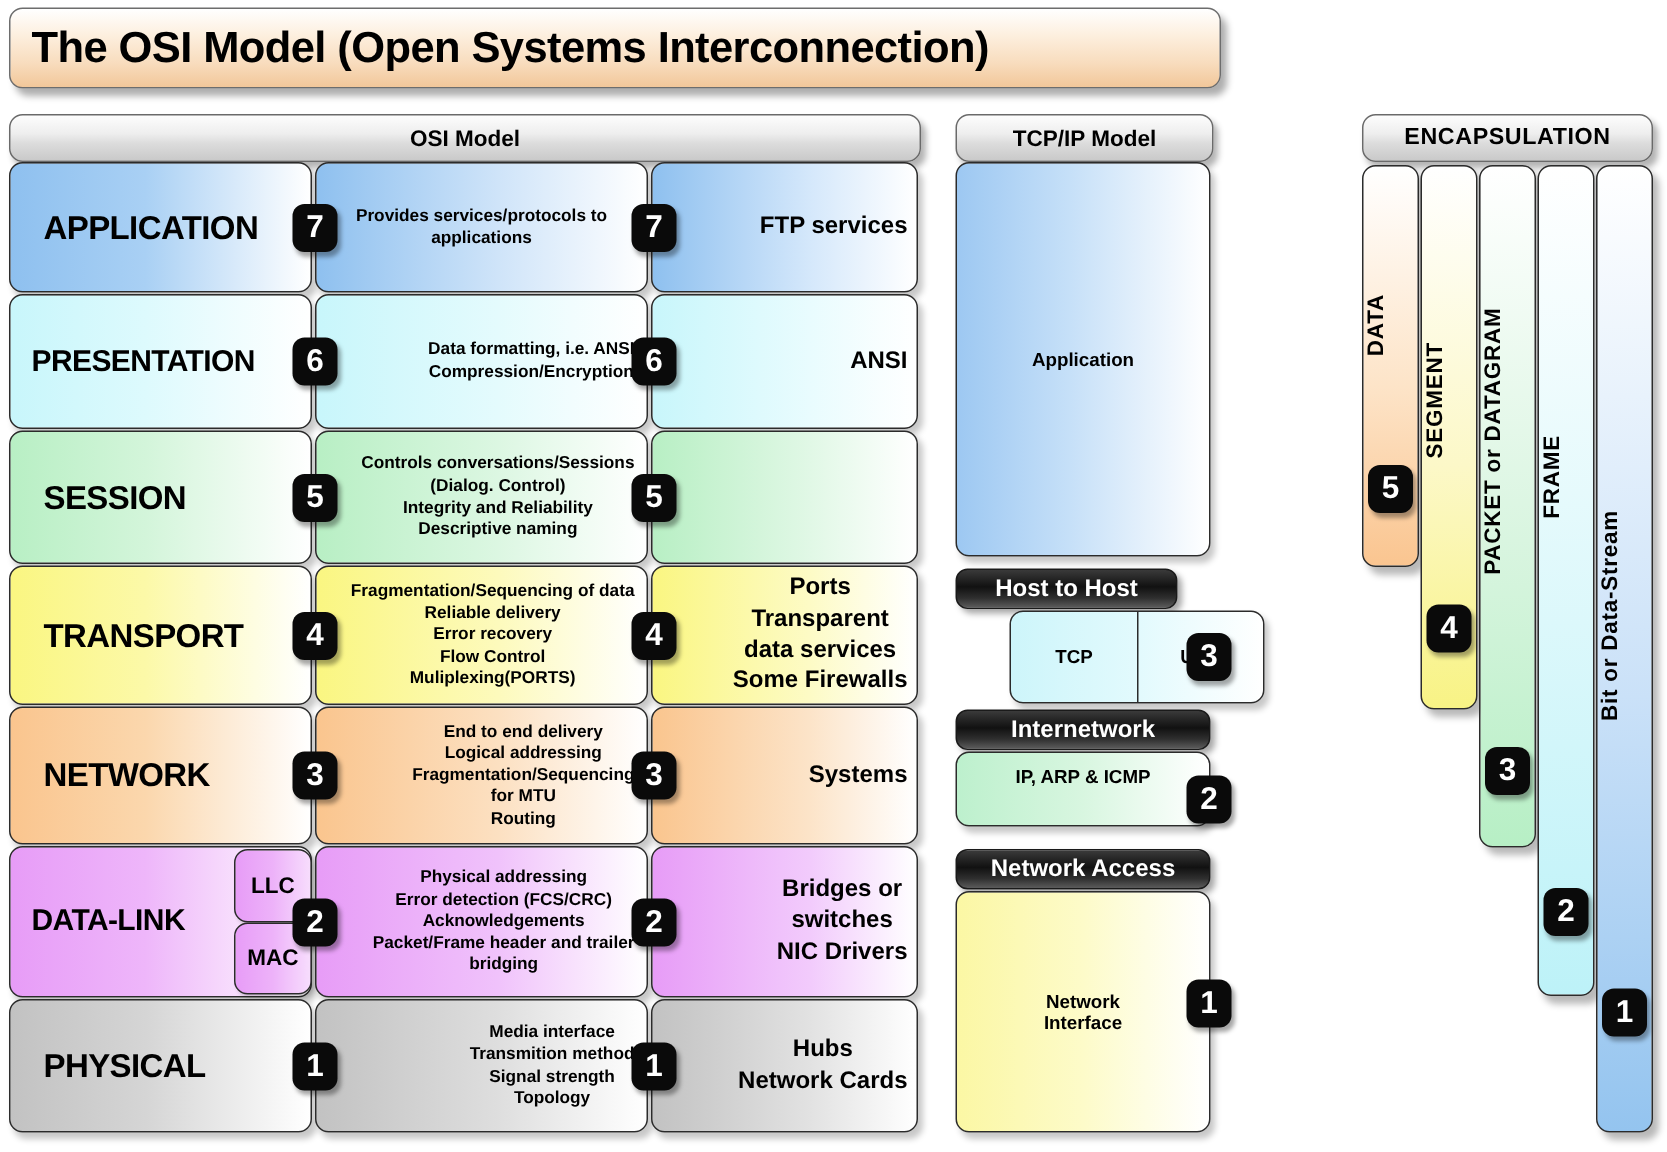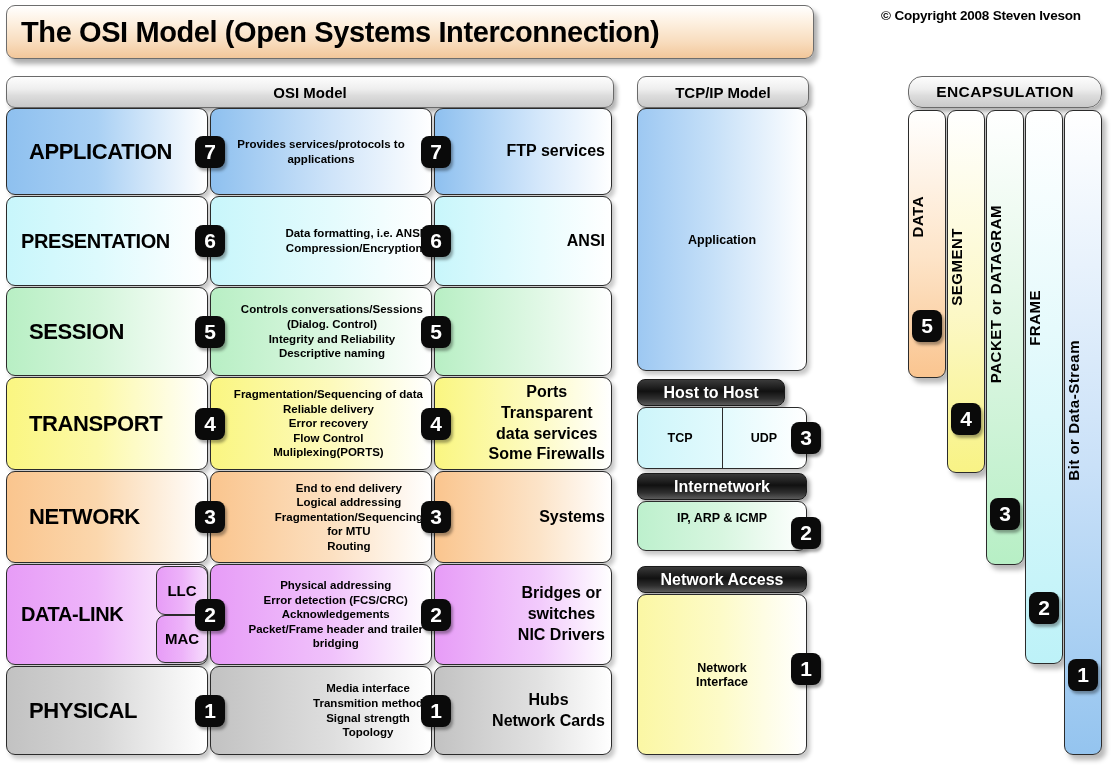--- a/index.html
+++ b/index.html
@@ -112,21 +112,21 @@
     box-sizing:border-box;
   }
   .tcp-box{
     border:1.3px solid #2b2b2b;border-radius:9px;
     display:flex;align-items:center;justify-content:center;
     font-size:12.5px;font-weight:bold;text-align:center;
     box-shadow:3px 4px 4px rgba(0,0,0,0.22);
     box-sizing:border-box;
   }
   .tcp-app{background:linear-gradient(to right,#9dc8f2 0%,#c6e0f8 45%,#ffffff 100%);}
-  .tcp-hh{background:linear-gradient(to right,#cdf5fa 0%,#e2fafd 50%,#ffffff 100%);}
+  .tcp-hh{background:linear-gradient(to right,#cdf5fa 0%,#e2fafd 50%,#ffffff 100%);margin-left:36px;}
   .tcp-inet{background:linear-gradient(to right,#bdf0cd 0%,#d8f6e0 50%,#ffffff 100%);}
   .tcp-na{background:linear-gradient(to right,#fbf7a4 0%,#fdfbc9 50%,#ffffff 100%);}
   .hh-split{
     position:absolute;top:0;bottom:0;left:50%;
     width:1px;background:#2b2b2b;
   }
   .hh-half{
     position:absolute;top:0;bottom:0;width:50%;
     display:flex;align-items:center;justify-content:center;
     font-size:12.5px;font-weight:bold;
@@ -155,32 +155,31 @@
   .e-bit {background:linear-gradient(to bottom,#ffffff 0%,#cae1f8 55%,#94c4ef 100%);}
 </style>
 </head>
 <body>
 
 <div class="abs" id="title-bar">
   <span id="title-text">The OSI Model (Open Systems Interconnection)</span>
 </div>
 
 <div class="abs" id="copyright">
-  <div class="c1">© Copyright 2008 Steven Iveson</div>
 </div>
 
 <div class="abs hdr" id="hdr-osi" style="left:6px;top:76px;width:606px;height:30px;">
   <span>OSI Model</span>
 </div>
 
 <div class="abs hdr" id="hdr-tcp" style="left:637px;top:76px;width:170px;height:30px;">
   <span>TCP/IP Model</span>
 </div>
 
-<div class="abs hdr" id="hdr-encap" style="left:908px;top:76px;width:192px;height:30px;border-radius:14px;">
+<div class="abs hdr" id="hdr-encap" style="left:908px;top:76px;width:192px;height:30px;">
   <span>ENCAPSULATION</span>
 </div>
 
 <div id="osi-grid">
     <div class="abs cell nameCell g-app-l" style="left:6px;top:108px;width:202px;height:87px;">
       <span class="layer-name">APPLICATION</span>
     </div>
     <div class="abs cell g-app-m" style="left:210px;top:108px;width:222px;height:87px;">
       <div class="desc">Provides services/protocols to applications</div>
     </div>

